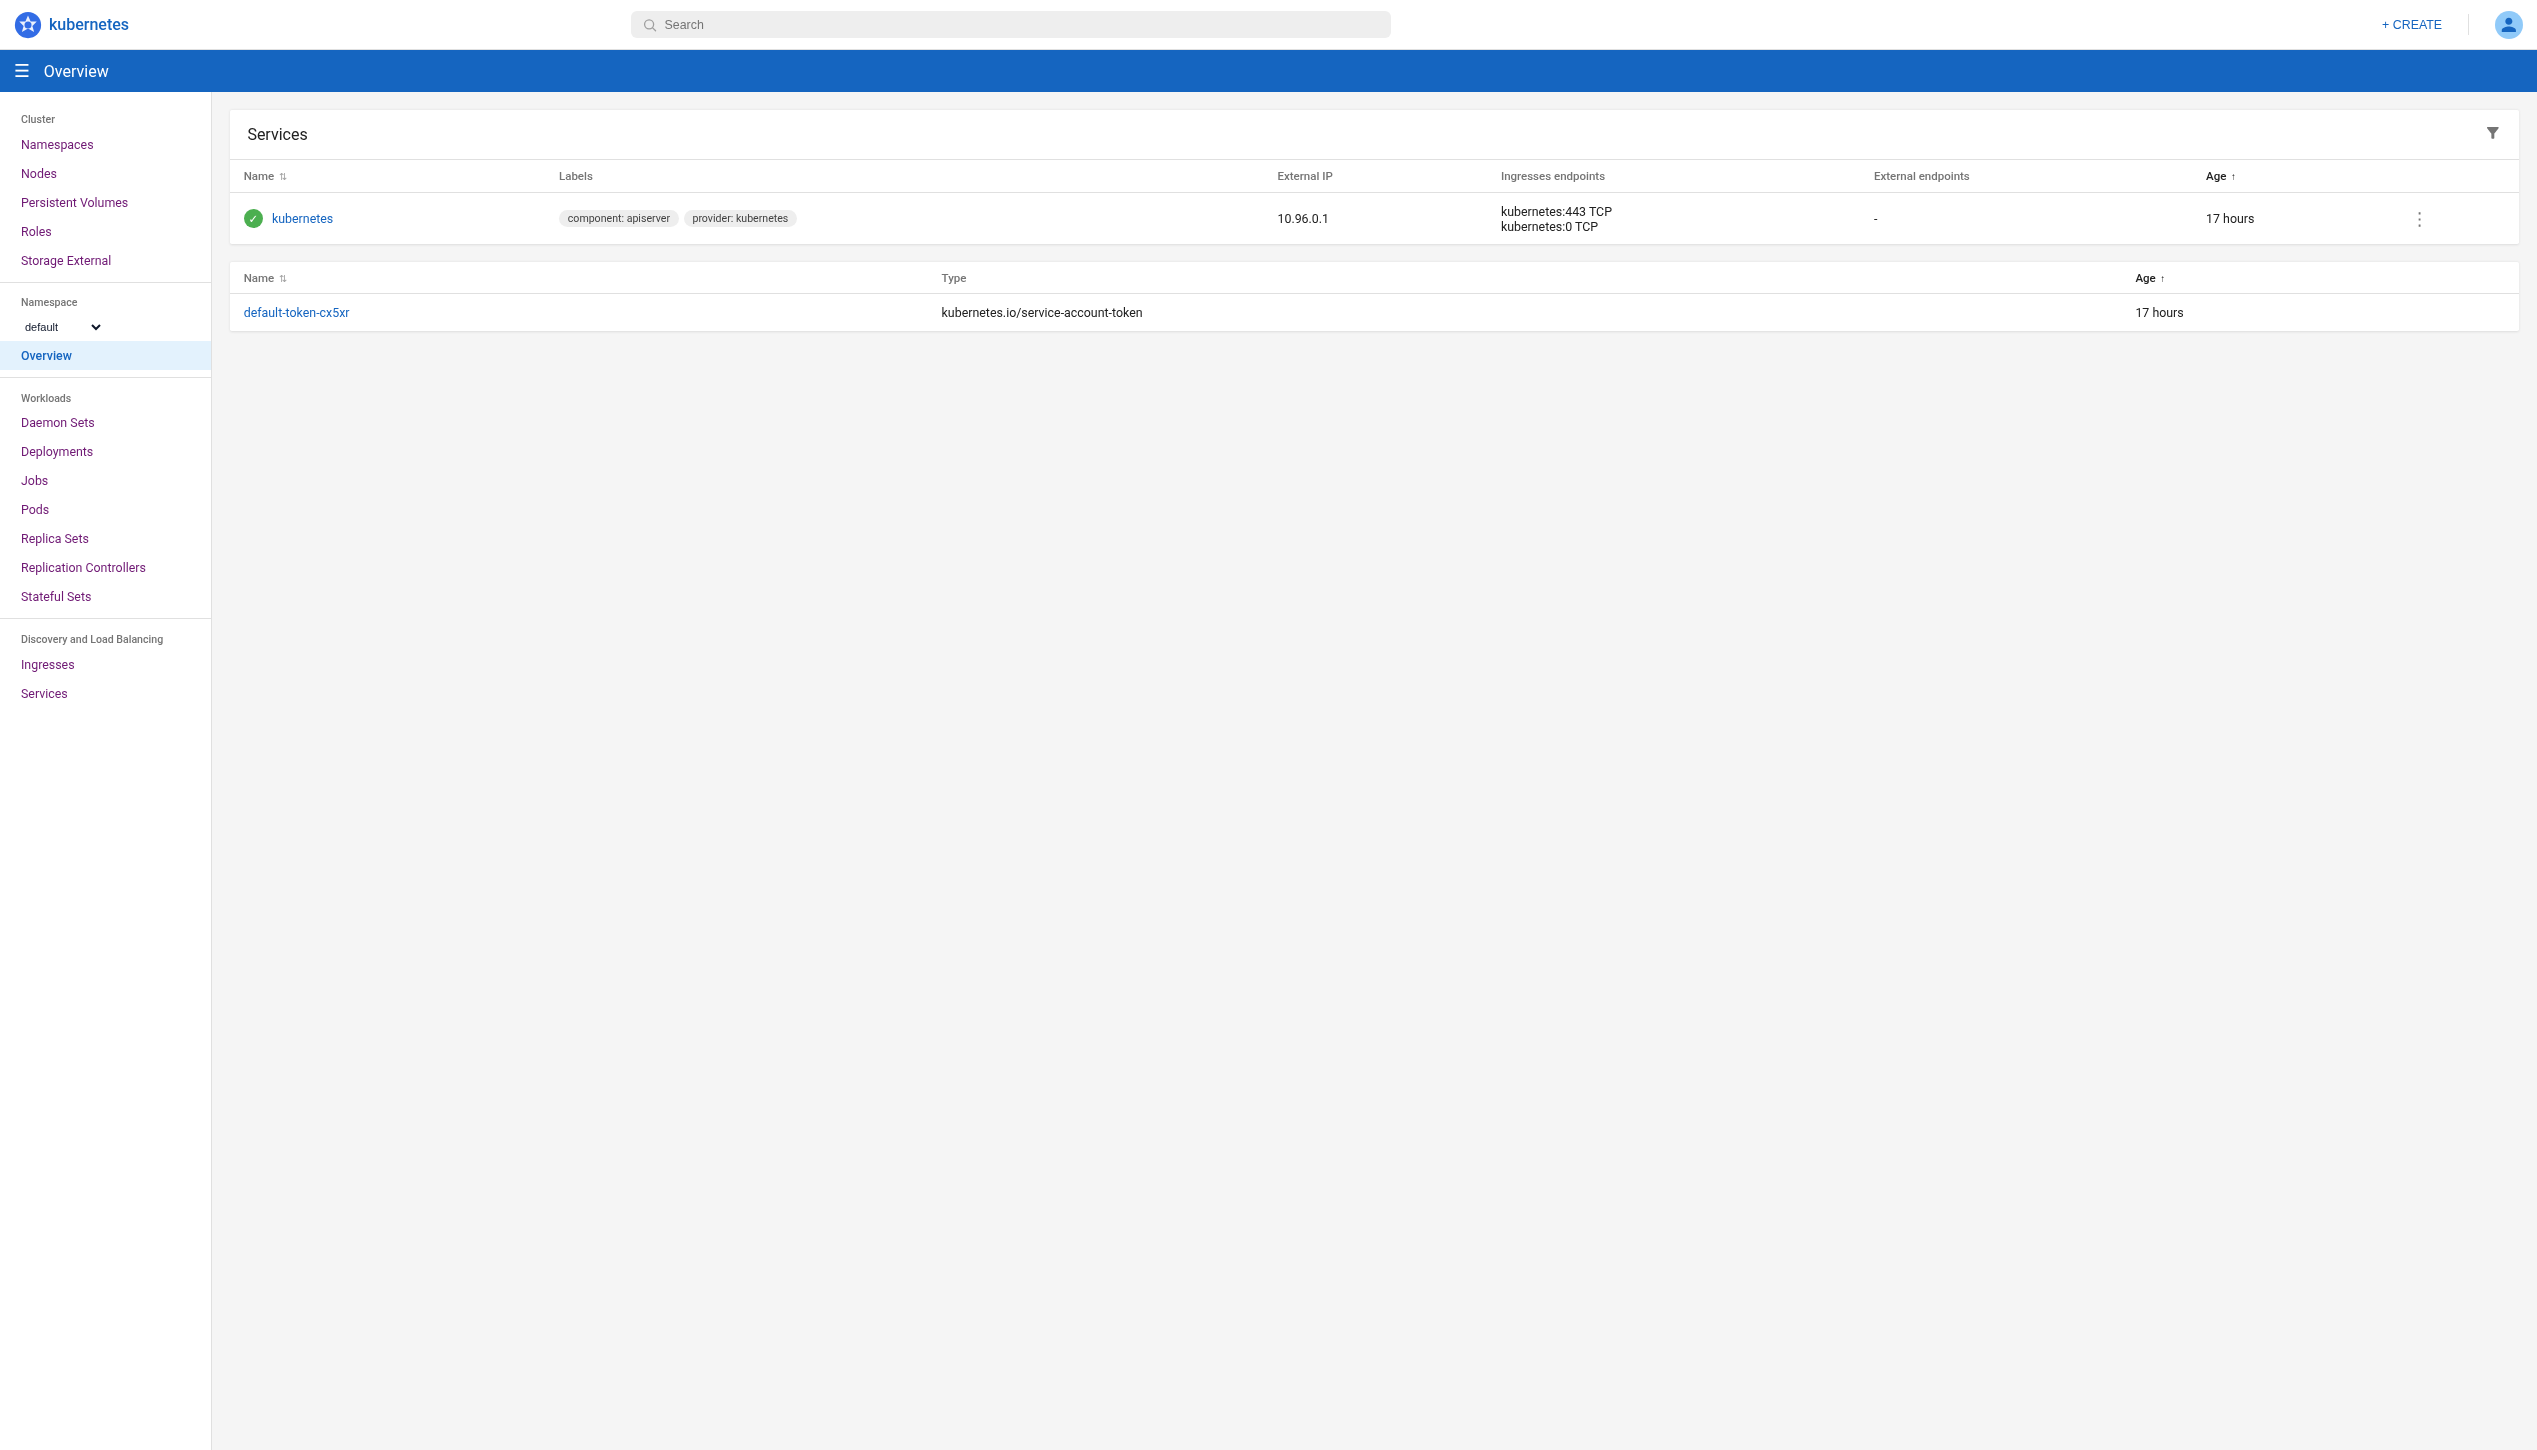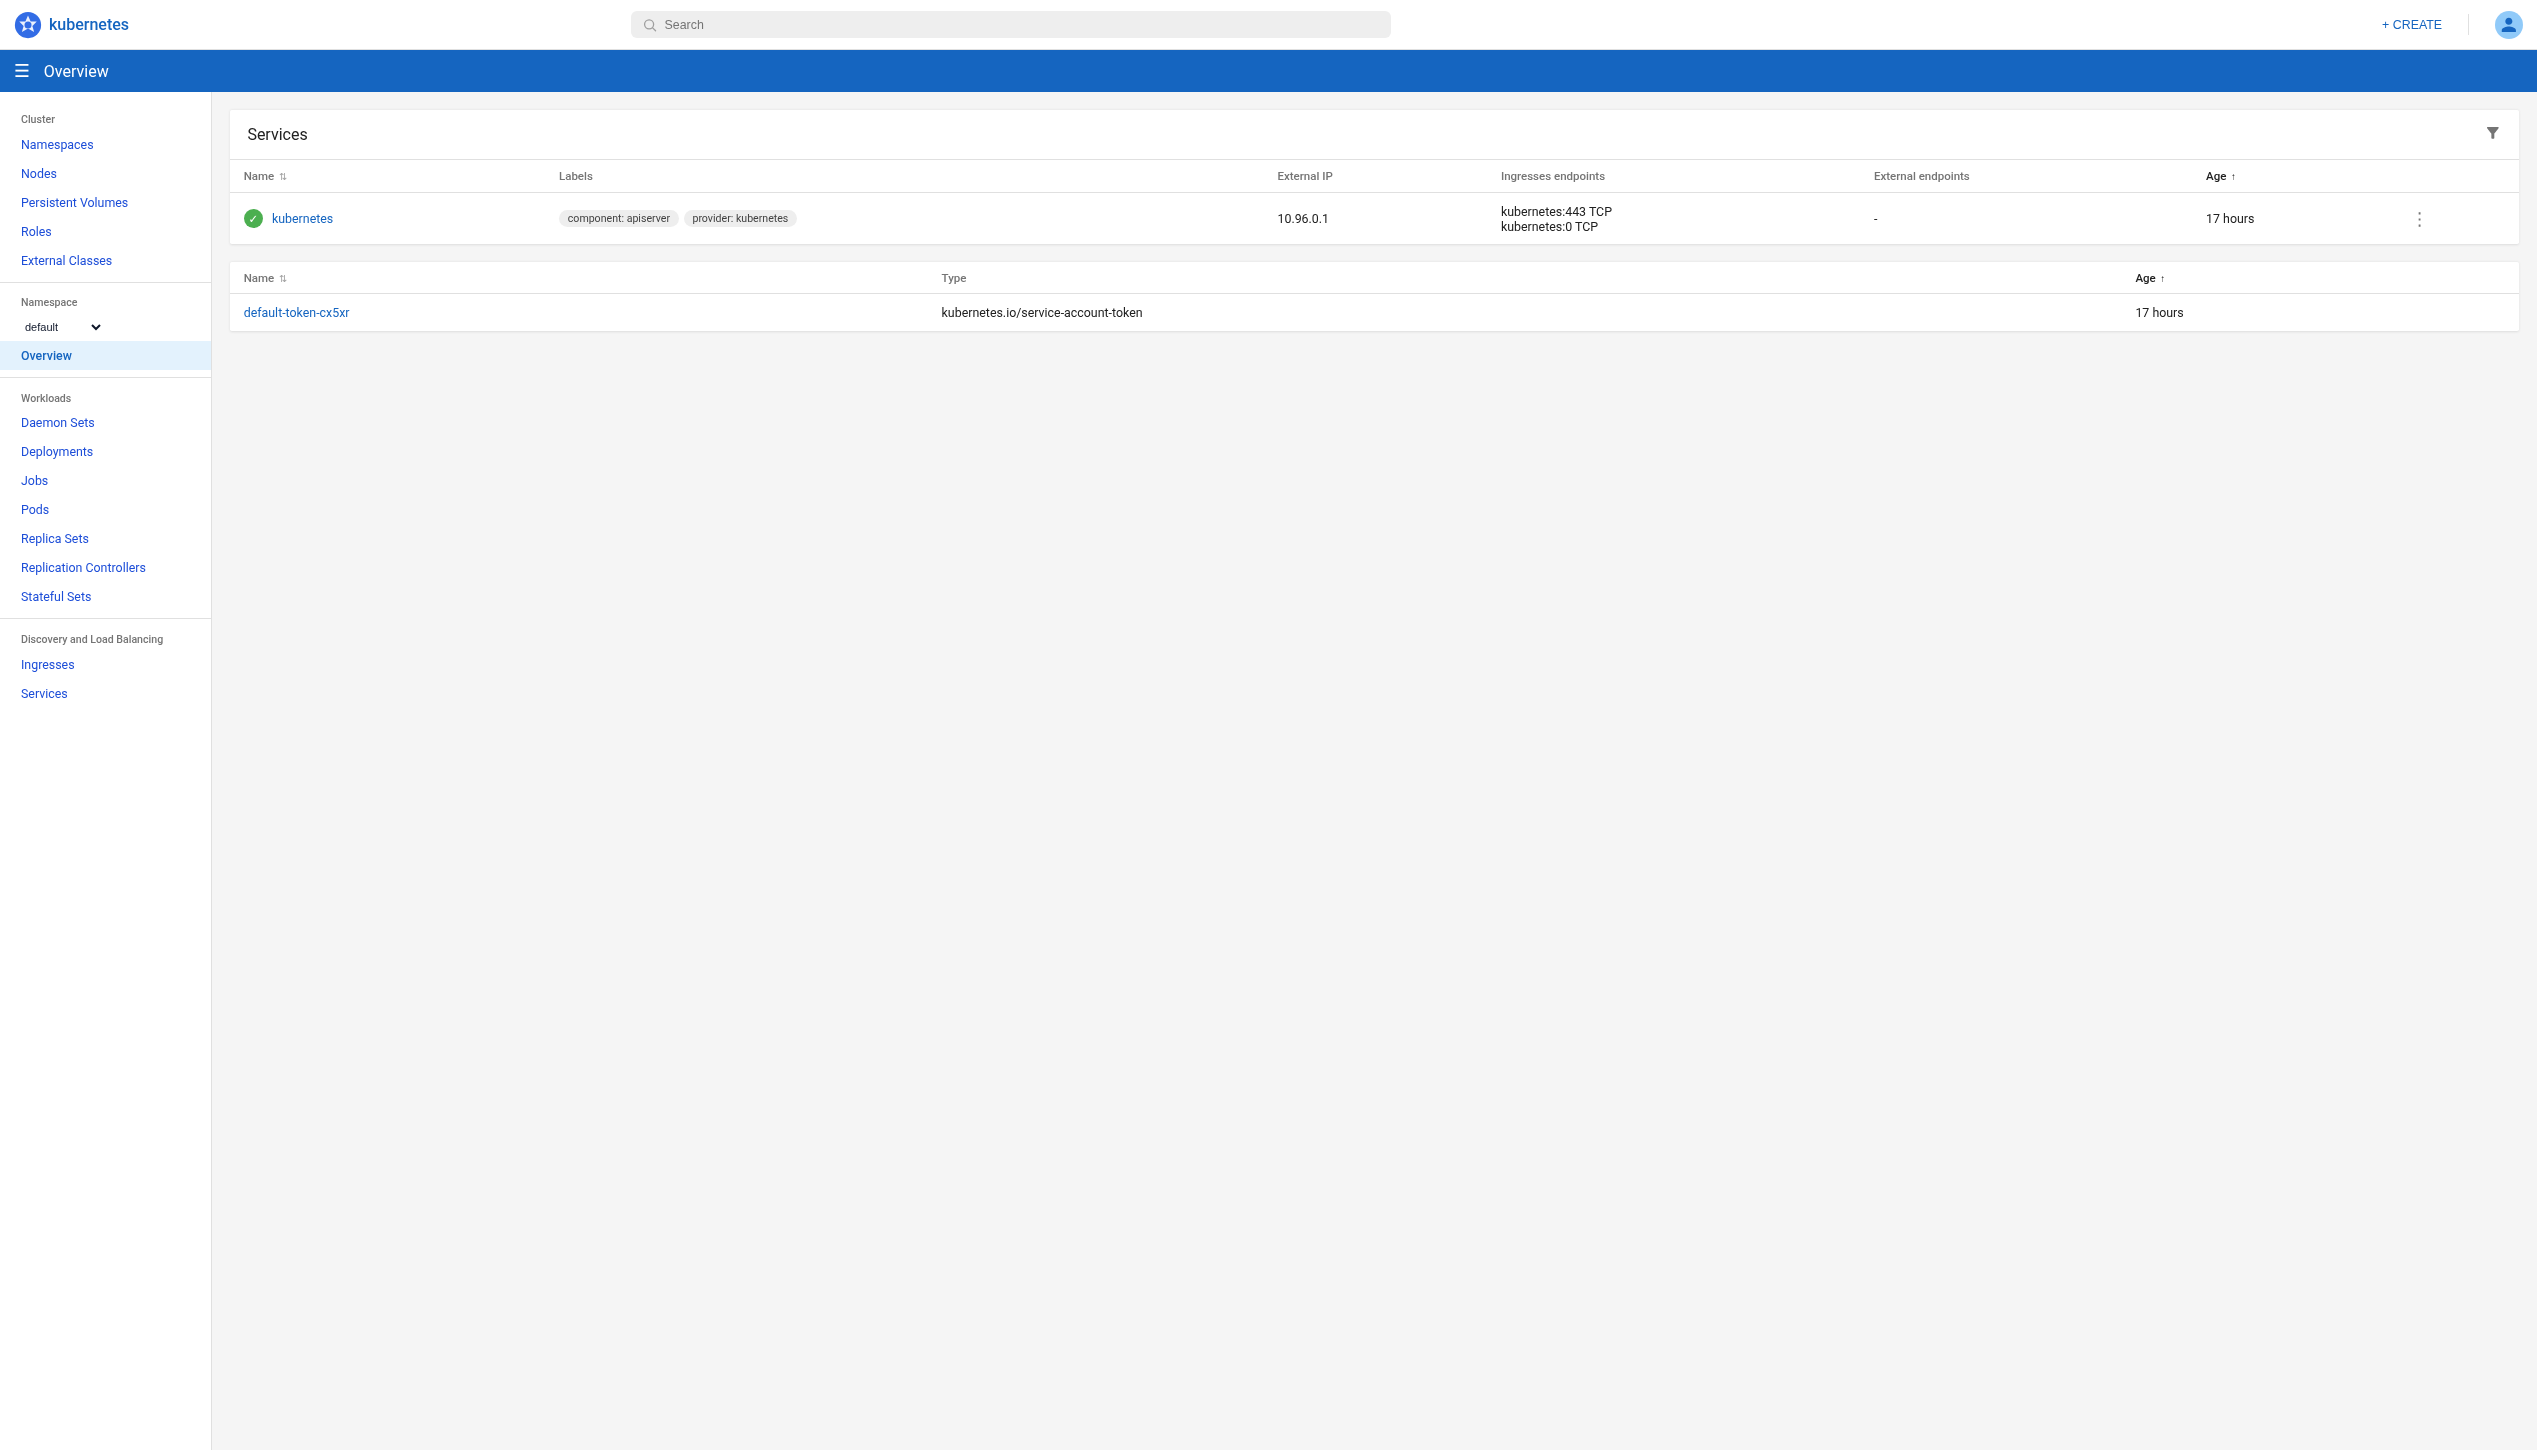--- a/index.html
+++ b/index.html
@@ -84,21 +84,21 @@
       overflow-y: auto;
     }
     .sidebar-section-label {
       font-size: 10.6px; font-weight: 500; color: #757575;
       padding: 7px 21px 3.5px;
       text-transform: none;
     }
     .sidebar-item {
       display: flex; align-items: center;
       padding: 7px 21px;
-      cursor: pointer; color: #1d4ed8; font-size: 12.4px;
+      cursor: pointer; color: #701a75; font-size: 12.4px;
       text-decoration: none;
     }
     .sidebar-item.active {
       background: #e3f2fd; color: #1565c0; font-weight: 500;
     }
     .sidebar-divider { height: 0.9px; background: #e0e0e0; margin: 7px 0; }
     .namespace-selector {
       display: flex; align-items: center; gap: 3.5px;
       padding: 7px 21px; cursor: pointer; font-size: 12.4px;
       font-weight: 500; color: #212121;
@@ -213,21 +213,21 @@
     <a class="sidebar-item" href="#">
       <span>Nodes</span>
     </a>
     <a class="sidebar-item" href="#">
       <span>Persistent Volumes</span>
     </a>
     <a class="sidebar-item" href="#">
       <span>Roles</span>
     </a>
     <a class="sidebar-item" href="#">
-      <span>External Classes</span>
+      <span>Storage External</span>
     </a>
 
     <div class="sidebar-divider"></div>
 
     <div class="sidebar-section-label">Namespace</div>
     <div class="namespace-selector">
       <select>
         <option>default</option>
         <option>kube-system</option>
         <option>kube-public</option>

